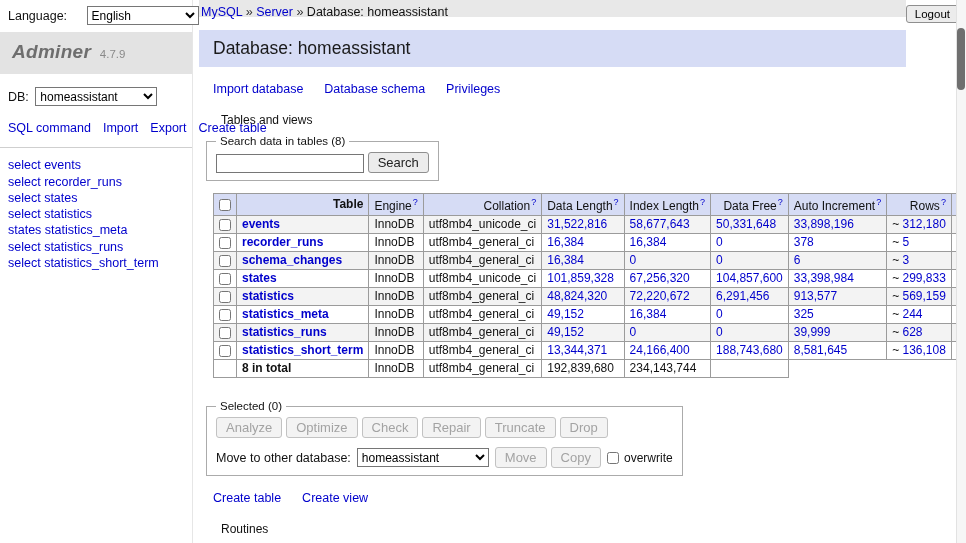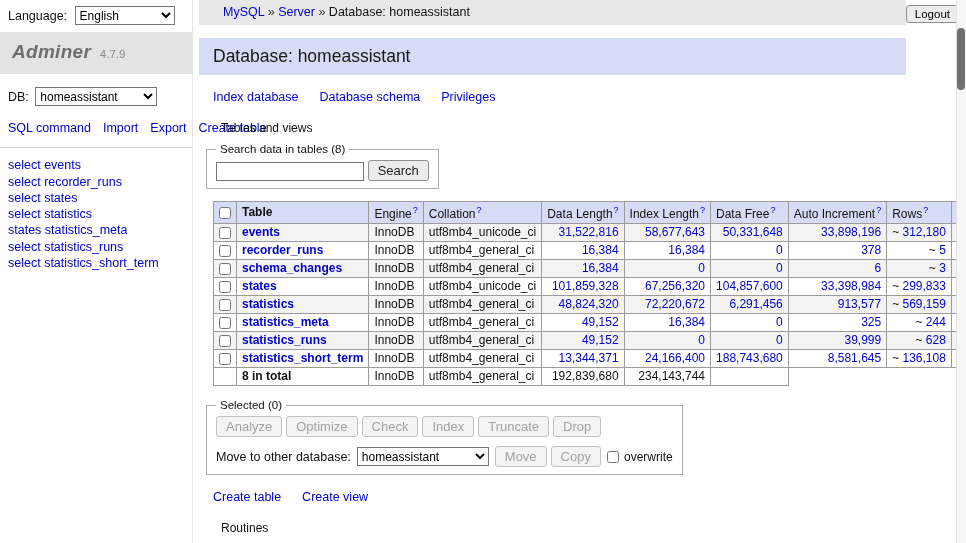--- a/index.html
+++ b/index.html
@@ -11,61 +11,61 @@
 body{width:966px;height:543px;overflow:hidden;position:relative;background:#fff;
      font-family:"Liberation Sans",sans-serif;font-size:13px;color:#111}
 a{color:var(--link);text-decoration:none;cursor:pointer}
 select{font-family:inherit;font-size:12px;border:1px solid #767676;background:#fff;height:19px}
 button{font-family:inherit}
 .btn{font-size:13px;padding:2px 9px;border:1px solid #8f8f8f;border-radius:3px;background:#ececec;color:#222;cursor:pointer}
 .btn:disabled{color:#a3a3a3;border-color:#c2c2c2;background:#f3f3f3}
 
 #sidebar{position:absolute;left:0;top:0;width:193px;height:543px;border-right:1px solid #e6e6e6}
 .lang-row{padding:6px 8px 7px;font-size:12.5px;white-space:nowrap}
-.lang-row select{width:100px;margin-left:4px}
+.lang-row select{width:112px;margin-left:16px}
 .brand{background:var(--brand-bg);padding:9px 12px 11px;color:#6e6e6e}
 .brand-name{font-size:19px;font-style:italic;font-weight:bold;letter-spacing:.3px}
 .brand-ver{font-size:11.5px;margin-left:5px;color:#8a8a8a}
 .db-row{padding:13px 8px 0;font-size:12.5px}
 .db-row select{width:122px;margin-left:3px}
 .side-actions{padding:13px 8px 0;font-size:12.5px;line-height:1.55;width:178px}
 .side-actions a{margin-right:12px;white-space:nowrap}
 .side-hr{border:none;border-top:1px solid #cfcfcf;margin:9px 0 7px}
 .side-tables{padding:2px 8px;font-size:12.5px}
 .side-tables a{display:block;line-height:1.3;white-space:nowrap}
 
 #content{position:absolute;left:199px;top:0;width:707px}
-.breadcrumb{background:var(--breadcrumb-bg);padding:5px 24px;font-size:12.5px;height:25px}
+.breadcrumb{background:var(--breadcrumb-bg);padding:5px 2px;font-size:12.5px;height:17px}
 .breadcrumb .sep{color:#333}
 .page-title{background:var(--title-bg);margin:13px 0 0;padding:8px 14px;font-size:17.5px;
             font-weight:normal;color:#1a1a1a}
 .link-row{margin:15px 0 0 14px;font-size:12.5px}
 .link-row a{margin-right:21px}
 h3{font-weight:normal;font-size:12px;color:#111;margin:17px 0 8px 22px}
 fieldset{border:1px solid #ababab;margin:0 0 0 7px;padding:5px 9px 7px;width:fit-content}
 legend{font-size:11.5px;padding:0 4px;color:#111}
 .search-input{width:148px;height:19px;border:1px solid #767676;font-size:12px;padding:1px 4px}
 
 table{border-collapse:collapse;margin:12px 0 0 14px;font-size:12px}
 td,th{border:1px solid #9b9b9b;padding:1px 5px;white-space:nowrap;text-align:left;line-height:15px}
-thead td,thead th{background:var(--header-bg);font-weight:normal;text-align:left}
+thead td,thead th{background:var(--header-bg);font-weight:normal;text-align:right}
 thead th.bold{font-weight:bold}
 sup.help{color:var(--link);font-size:9px;margin-left:1px}
 tbody tr:nth-child(odd){background:var(--stripe)}
 td.c{text-align:center;width:22px;padding:0 3px}
 td.name a{font-weight:bold}
-td.num{text-align:right}
+td.num{}
 td.num a{color:var(--link)}
 td.comment{min-width:52px}
 tfoot td{background:#fff}
 tfoot .bold{font-weight:bold}
 .approx{color:#111}
 input[type=checkbox]{width:12px;height:12px;margin:1px 2px;vertical-align:middle}
 
-.selected-fieldset{margin-top:13px}
+.selected-fieldset{margin-top:22px}
 .ops-row .btn{margin-right:4px}
 .move-row{margin-top:9px;font-size:12.5px;display:flex;align-items:center}
 .move-row select{width:132px;margin:0 6px}
 .move-row .btn{margin-right:4px}
 .overwrite{font-size:12px;margin-left:3px}
 
 .logout-btn{position:absolute;top:5px;right:7px;font-size:11.5px;padding:2px 8px;
   border:1px solid #8f8f8f;border-radius:3px;background:#ececec;cursor:pointer}
 .scroll-track{position:absolute;right:0;top:0;width:10px;height:543px;background:#f6f6f6;border-left:1px solid #e2e2e2}
 .scroll-thumb{position:absolute;right:1px;top:28px;width:8px;height:62px;background:#6f6f6f;border-radius:4px}
@@ -99,21 +99,21 @@
       <a href="#">select statistics</a>
       <a href="#">states statistics_meta</a>
       <a href="#">select statistics_runs</a>
       <a href="#">select statistics_short_term</a>
     </div>
 </div>
 
 <div id="content">
   <div class="breadcrumb"><a href="#">MySQL</a><span class="sep"> » </span><a href="#">Server</a><span class="sep"> » </span><span>Database: homeassistant</span></div>
   <h2 class="page-title">Database: homeassistant</h2>
-  <div class="link-row"><a href="#">Index database</a><a href="#">Database schema</a><a href="#">Privileges</a></div>
+  <div class="link-row"><a href="#">Import database</a><a href="#">Database schema</a><a href="#">Privileges</a></div>
   <h3>Tables and views</h3>
 
   <fieldset>
     <legend>Search data in tables (8)</legend>
     <input class="search-input" type="text" value="" style="">
     <button class="btn">Search</button>
   </fieldset>
 
   <table>
     <thead>
@@ -236,21 +236,21 @@
         <td>utf8mb4_general_ci</td>
         <td class="num">192,839,680</td>
         <td class="num">234,143,744</td>
         <td class="num"></td>
       </tr>
     </tfoot>
   </table>
 
   <fieldset class="selected-fieldset">
     <legend>Selected (0)</legend>
-    <div class="ops-row"><button class="btn" disabled="">Analyze</button><button class="btn" disabled="">Optimize</button><button class="btn" disabled="">Check</button><button class="btn" disabled="">Index</button><button class="btn" disabled="">Truncate</button><button class="btn" disabled="">Drop</button></div>
+    <div class="ops-row"><button class="btn" disabled="">Analyze</button><button class="btn" disabled="">Optimize</button><button class="btn" disabled="">Check</button><button class="btn" disabled="">Repair</button><button class="btn" disabled="">Truncate</button><button class="btn" disabled="">Drop</button></div>
     <div class="move-row">
       <span>Move to other database:</span>
       <select>
         <option>homeassistant</option>
       </select>
       <button class="btn" disabled="">Move</button>
       <button class="btn" disabled="">Copy</button>
       <input type="checkbox" style="">
       <span class="overwrite">overwrite</span>
     </div>

